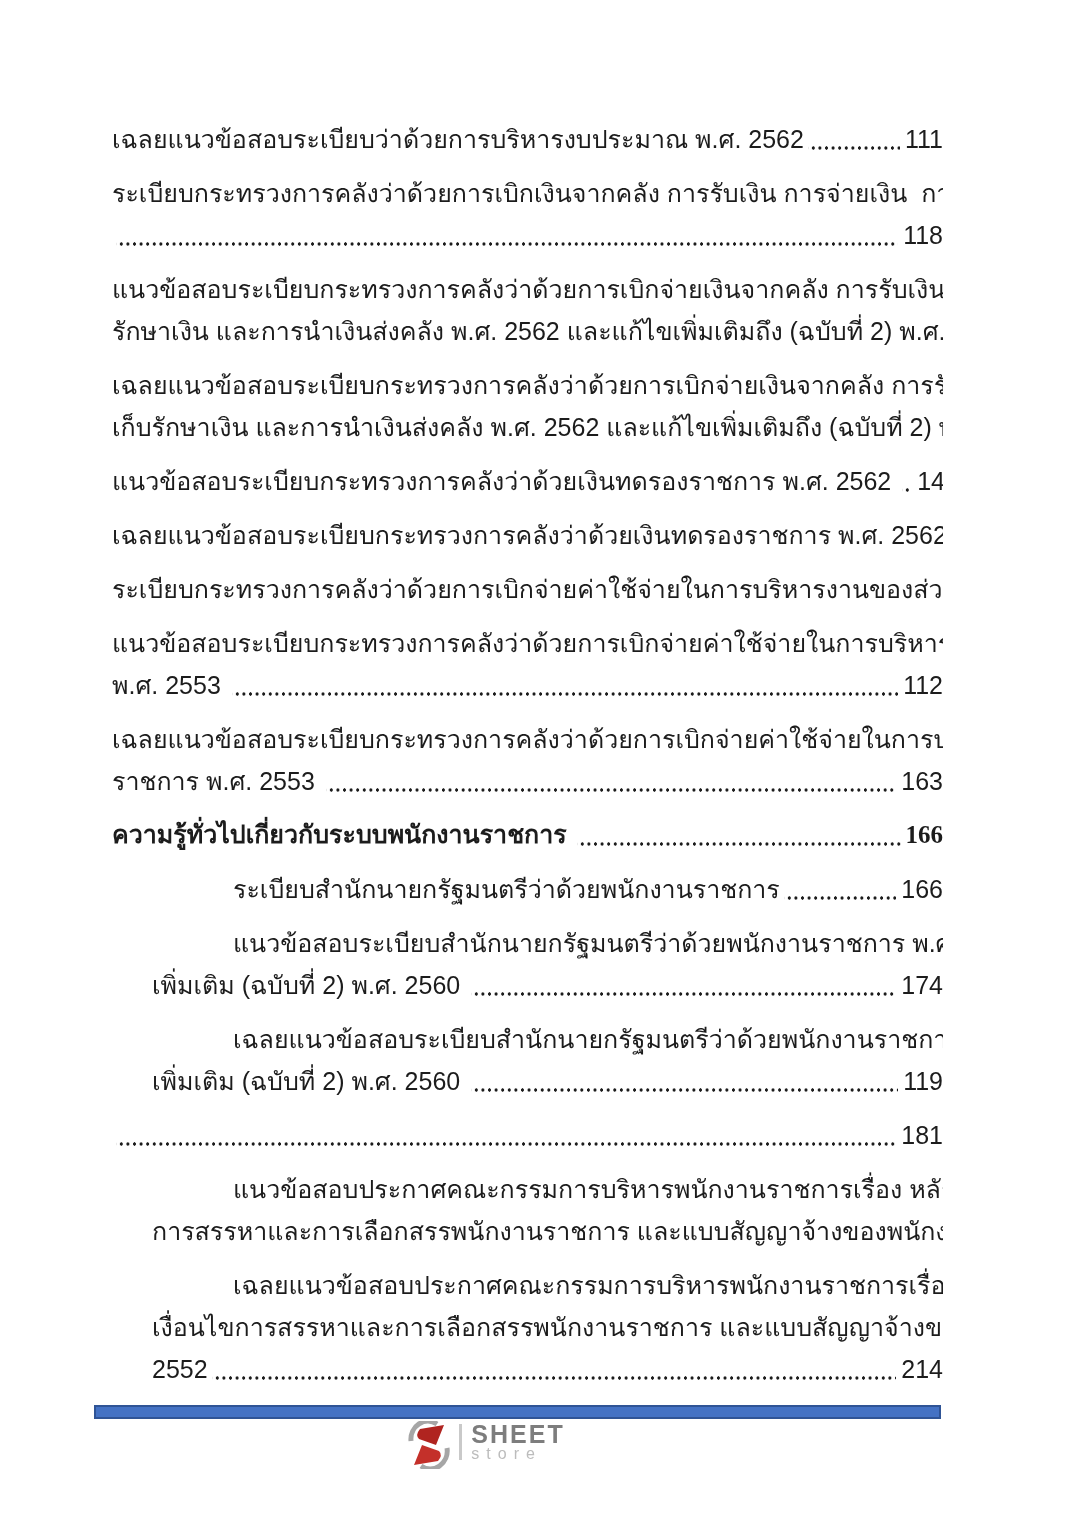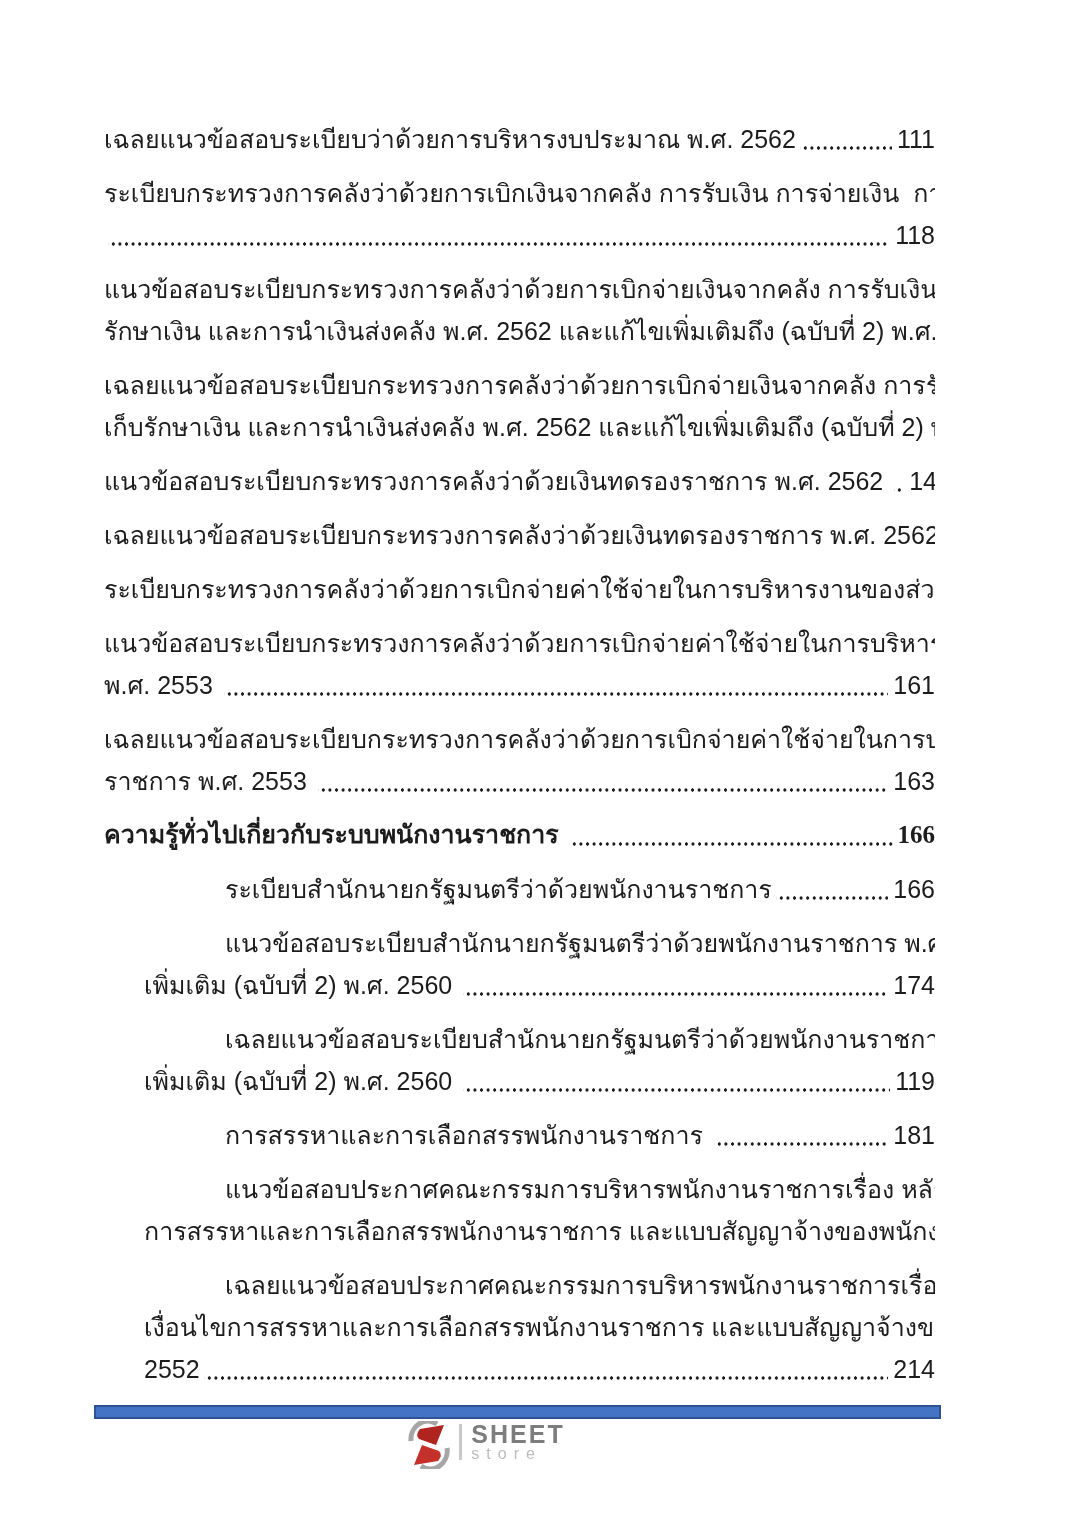--- a/index.html
+++ b/index.html
@@ -1,21 +1,21 @@
 <!DOCTYPE html>
 <html><head>
 <meta charset="utf-8">
 <style>
   html,body { margin:0; padding:0; background:#ffffff; }
   .page {
     position:relative; width:1075px; height:1521px; background:#ffffff;
     font-family:"Liberation Sans","DejaVu Sans",sans-serif;
     color:#1c1c1c; overflow:hidden;
   }
-  .toc { position:absolute; left:104px; top:118px; width:831px; font-size:25px; }
+  .toc { position:absolute; left:112px; top:118px; width:831px; font-size:25px; }
   .entry { margin-top:12px; }
   .entry.first { margin-top:0; }
   .row { display:flex; align-items:baseline; line-height:42px; height:42px; overflow:hidden; }
   .t { white-space:pre; flex:0 1 auto; }
   .ind1 { padding-left:121px; }
   .ind2 { padding-left:40px; }
   .bold { font-weight:bold;font-family:Liberation Serif, serif; }
   .leader {
     flex:1 1 auto; min-width:10px; height:42px; align-self:flex-start;
     background-image:radial-gradient(circle, #1c1c1c 1.45px, rgba(0,0,0,0) 1.85px);
@@ -105,21 +105,21 @@
       </div>
     </div>
 
     <div class="entry">
       <div class="row">
         <span class="t">แนวข้อสอบระเบียบกระทรวงการคลังว่าด้วยการเบิกจ่ายค่าใช้จ่ายในการบริหารงานของส่วนราชการ</span>
       </div>
       <div class="row">
         <span class="t">พ.ศ. 2553 </span>
         <span class="leader"></span>
-        <span class="pg">161</span>
+        <span class="pg">112</span>
       </div>
     </div>
 
     <div class="entry">
       <div class="row">
         <span class="t">เฉลยแนวข้อสอบระเบียบกระทรวงการคลังว่าด้วยการเบิกจ่ายค่าใช้จ่ายในการบริหารงานของส่วน</span>
       </div>
       <div class="row">
         <span class="t">ราชการ พ.ศ. 2553 </span>
         <span class="leader"></span>
@@ -160,21 +160,20 @@
       </div>
       <div class="row">
         <span class="t ind2">เพิ่มเติม (ฉบับที่ 2) พ.ศ. 2560 </span>
         <span class="leader"></span>
         <span class="pg">119</span>
       </div>
     </div>
 
     <div class="entry">
       <div class="row">
-        <span class="t ind1">การสรรหาและการเลือกสรรพนักงานราชการ </span>
         <span class="leader"></span>
         <span class="pg">181</span>
       </div>
     </div>
 
     <div class="entry">
       <div class="row">
         <span class="t ind1">แนวข้อสอบประกาศคณะกรรมการบริหารพนักงานราชการเรื่อง หลักเกณฑ์ วิธีการและเงื่อนไข</span>
       </div>
       <div class="row">

